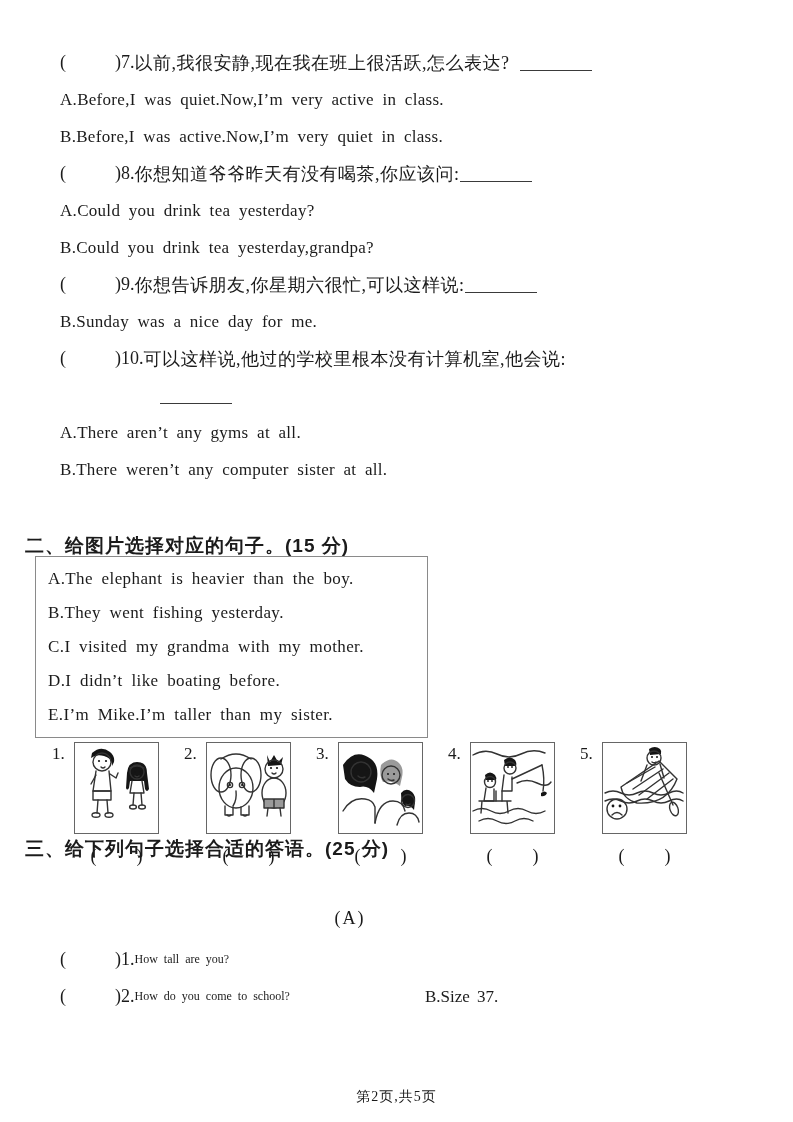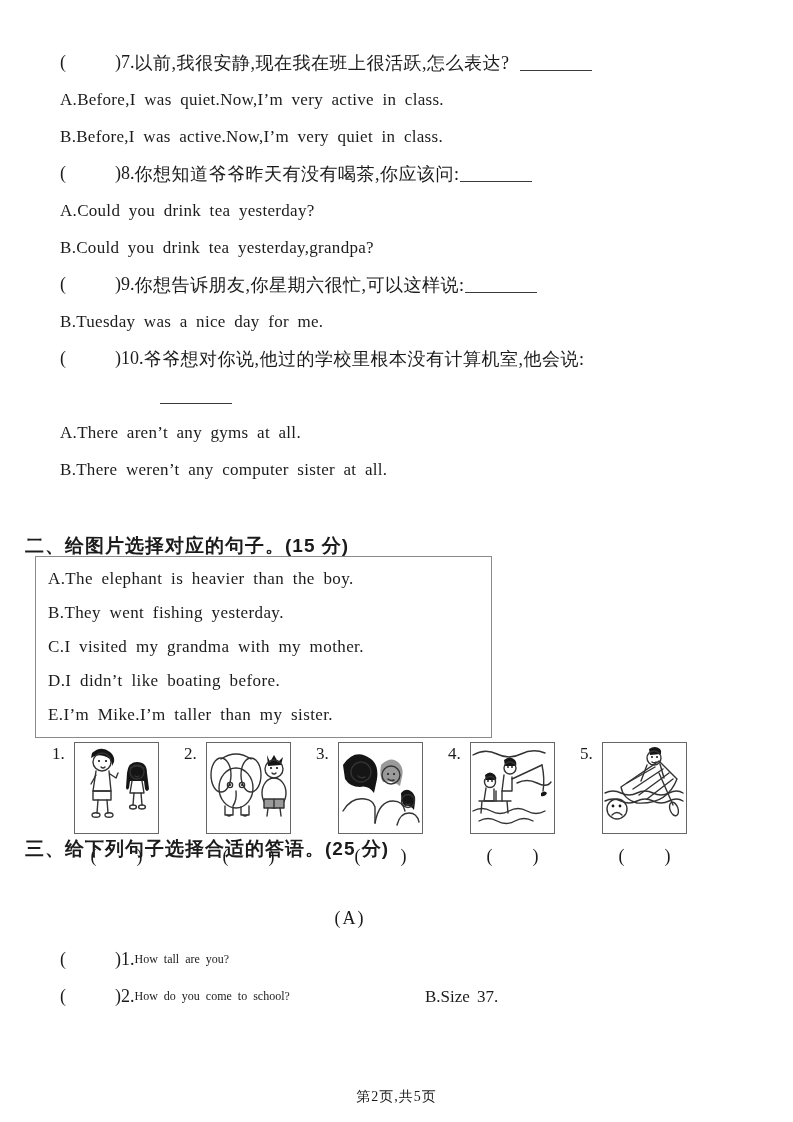--- a/index.html
+++ b/index.html
@@ -22,21 +22,21 @@
   .blank-row { margin-left:100px; }
   
   .sec-title {
     position:absolute; left:25px; font-size:19px; font-weight:700;
     font-family:"Liberation Sans","DejaVu Sans",sans-serif; letter-spacing:1px;
   }
   .sec2-title { top:521px;margin-top:12px; }
   .sec3-title { top:836px; }
   
   .sent-box {
-    position:absolute; top:556px; left:35px; width:457px;
+    position:absolute; top:556px; left:35px; width:393px;
     border:1px solid #8a8a8a; padding:5px 12px;
   }
   .sent-line { font-size:17px; line-height:34px; word-spacing:4px; letter-spacing:0.4px; white-space:nowrap; }
   
   .pics { position:absolute; top:742px; left:52px; display:flex; gap:25px; }
   .pic-group { display:flex; flex-direction:column; }
   .pic-top { display:flex; align-items:flex-start; }
   .pic-num { width:22px; font-size:17px; padding-top:2px; }
   .pic-frame { width:85px; height:92px; border:1px solid #666; background:#fff; }
   .pic-frame svg { display:block; }
@@ -93,28 +93,28 @@
       </div>
 
     <div class="line">
       <span class="paren-open">(</span>
         <span class="q-close">)</span>
         <span class="q-label">9.</span>
         <span class="q-text">你想告诉朋友,你星期六很忙,可以这样说:</span>
         <span class="blank"></span>
     </div>
     <div class="line">
-        <span class="opt">B.Tuesday was a nice day for me.</span>
+        <span class="opt">B.Sunday was a nice day for me.</span>
       </div>
 
     <div class="line">
       <span class="paren-open">(</span>
         <span class="q-close">)</span>
         <span class="q-label">10.</span>
-        <span class="q-text">爷爷想对你说,他过的学校里根本没有计算机室,他会说:</span>
+        <span class="q-text">可以这样说,他过的学校里根本没有计算机室,他会说:</span>
     </div>
     <div class="line blank-row">
         <span class="blank"></span>
       </div>
     <div class="line">
         <span class="opt">A.There aren’t any gyms at all.</span>
       </div>
     <div class="line">
         <span class="opt">B.There weren’t any computer sister at all.</span>
       </div>

